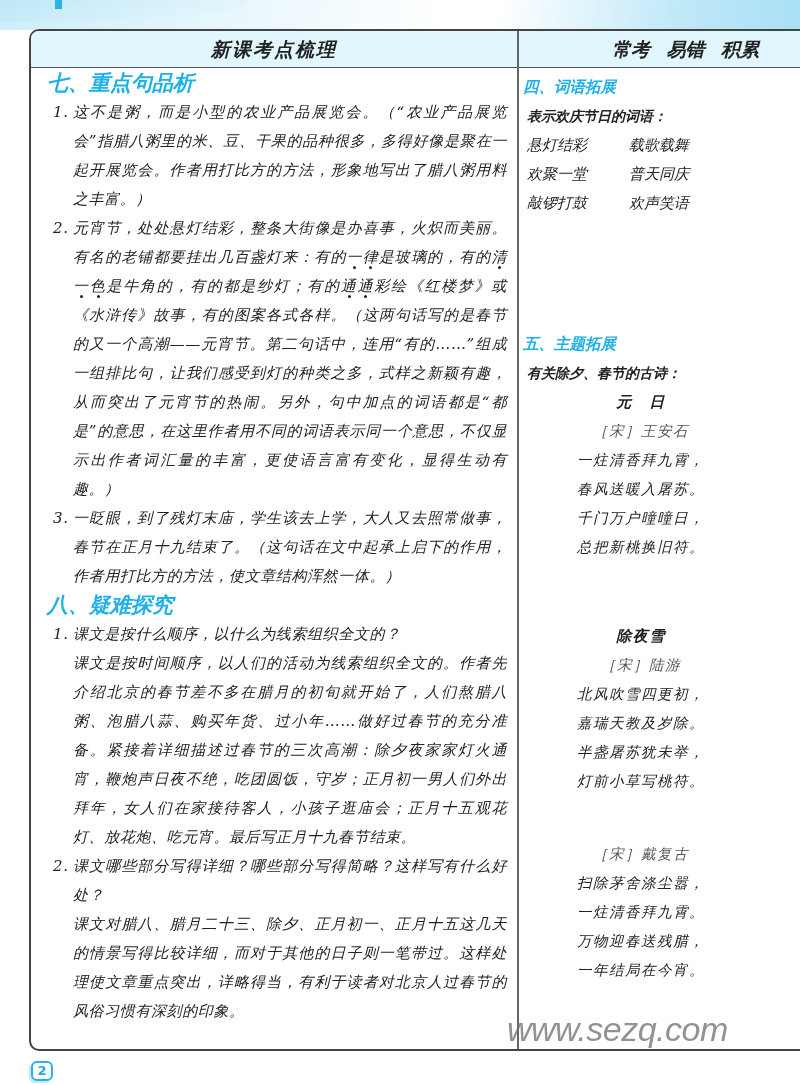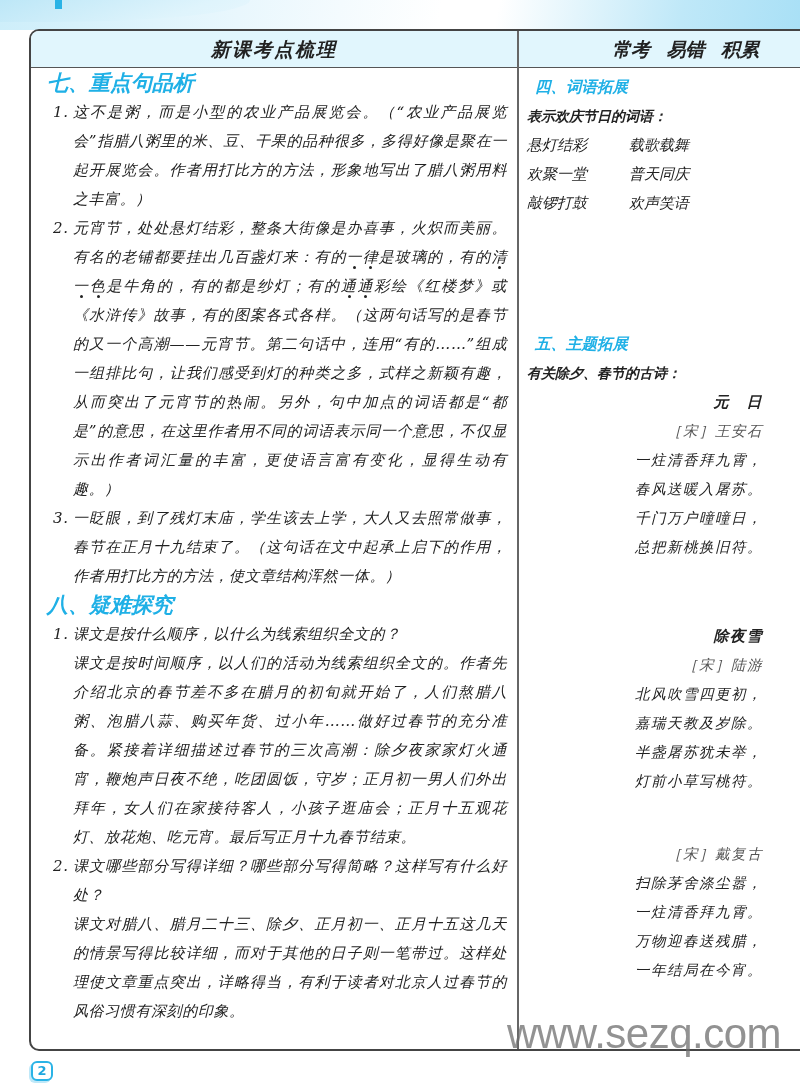--- a/index.html
+++ b/index.html
@@ -48,39 +48,39 @@
   }
   .para { font-size: 15px; line-height: 29px; letter-spacing: 0.6px; position: relative; }
   .para .num { position: absolute; left: 22px; top: 0; }
   .para .txt { margin-left: 42px; margin-right: 10px; text-align: justify; }
   .ans { font-size: 15px; line-height: 29px; letter-spacing: 0.6px; margin-left: 42px; margin-right: 10px; text-align: justify; }
   .dot { position: relative; }
   .dot::after {
     content: ""; position: absolute; left: 50%; bottom: -3px; width: 3px; height: 3px;
     margin-left: -1.5px; border-radius: 50%; background: #222;
   }
-  .rsec { font-family: "DejaVu Sans", sans-serif; color: #1fb0e6; font-size: 15.5px; font-weight: bold; height: 29px; line-height: 29px; padding-left: 16px; margin-top: 4px; }
+  .rsec { font-family: "DejaVu Sans", sans-serif; color: #1fb0e6; font-size: 15.5px; font-weight: bold; height: 29px; line-height: 29px; padding-left: 4px; margin-top: 4px; }
   .rsub { font-family: "DejaVu Sans", sans-serif; font-weight: bold; font-size: 14px; height: 29px; line-height: 29px; padding-left: 8px; }
   .words { padding-left: 8px; }
   .words .row { height: 29px; line-height: 29px; font-size: 15px; }
   .words .row span { display: inline-block; width: 102px; }
-  .poem { text-align: right; font-size: 14.5px; line-height: 29px; letter-spacing: 1.5px; }
+  .poem { text-align: center; font-size: 14.5px; line-height: 29px; letter-spacing: 1.5px; }
   .poem .ptitle { font-family: "DejaVu Sans", sans-serif; font-weight: bold; font-size: 15px; }
   .poem .ptitle .note { font-family: "DejaVu Serif", serif; font-weight: normal; color: #444; }
   .poem .author { color: #555; }
   .page-num {
     position: absolute; left: 31px; top: 1061px; width: 22px; height: 20px;
     border: 2px solid #2ab3e6; border-radius: 6px; box-sizing: border-box;
     background: #ffffff; color: #1fa7de; font-family: "DejaVu Sans", sans-serif;
     font-weight: bold; font-size: 13px; text-align: center; line-height: 16px;
     box-shadow: -2px 2px 0 #bfe8f8;
   }
   .watermark {
     position: absolute; left: 507px; top: 1010px; font-family: "Liberation Sans", sans-serif;
-    font-size: 42px; color: rgba(110,110,110,0.75); letter-spacing: -0.5px;
+    font-size: 34px; color: rgba(110,110,110,0.75); letter-spacing: -0.5px; font-style: italic;
   }
 </style>
 </head>
 <body>
 
 <div class="top-band">
   <div class="corner"></div>
   <div class="tab"></div>
 </div>
 

